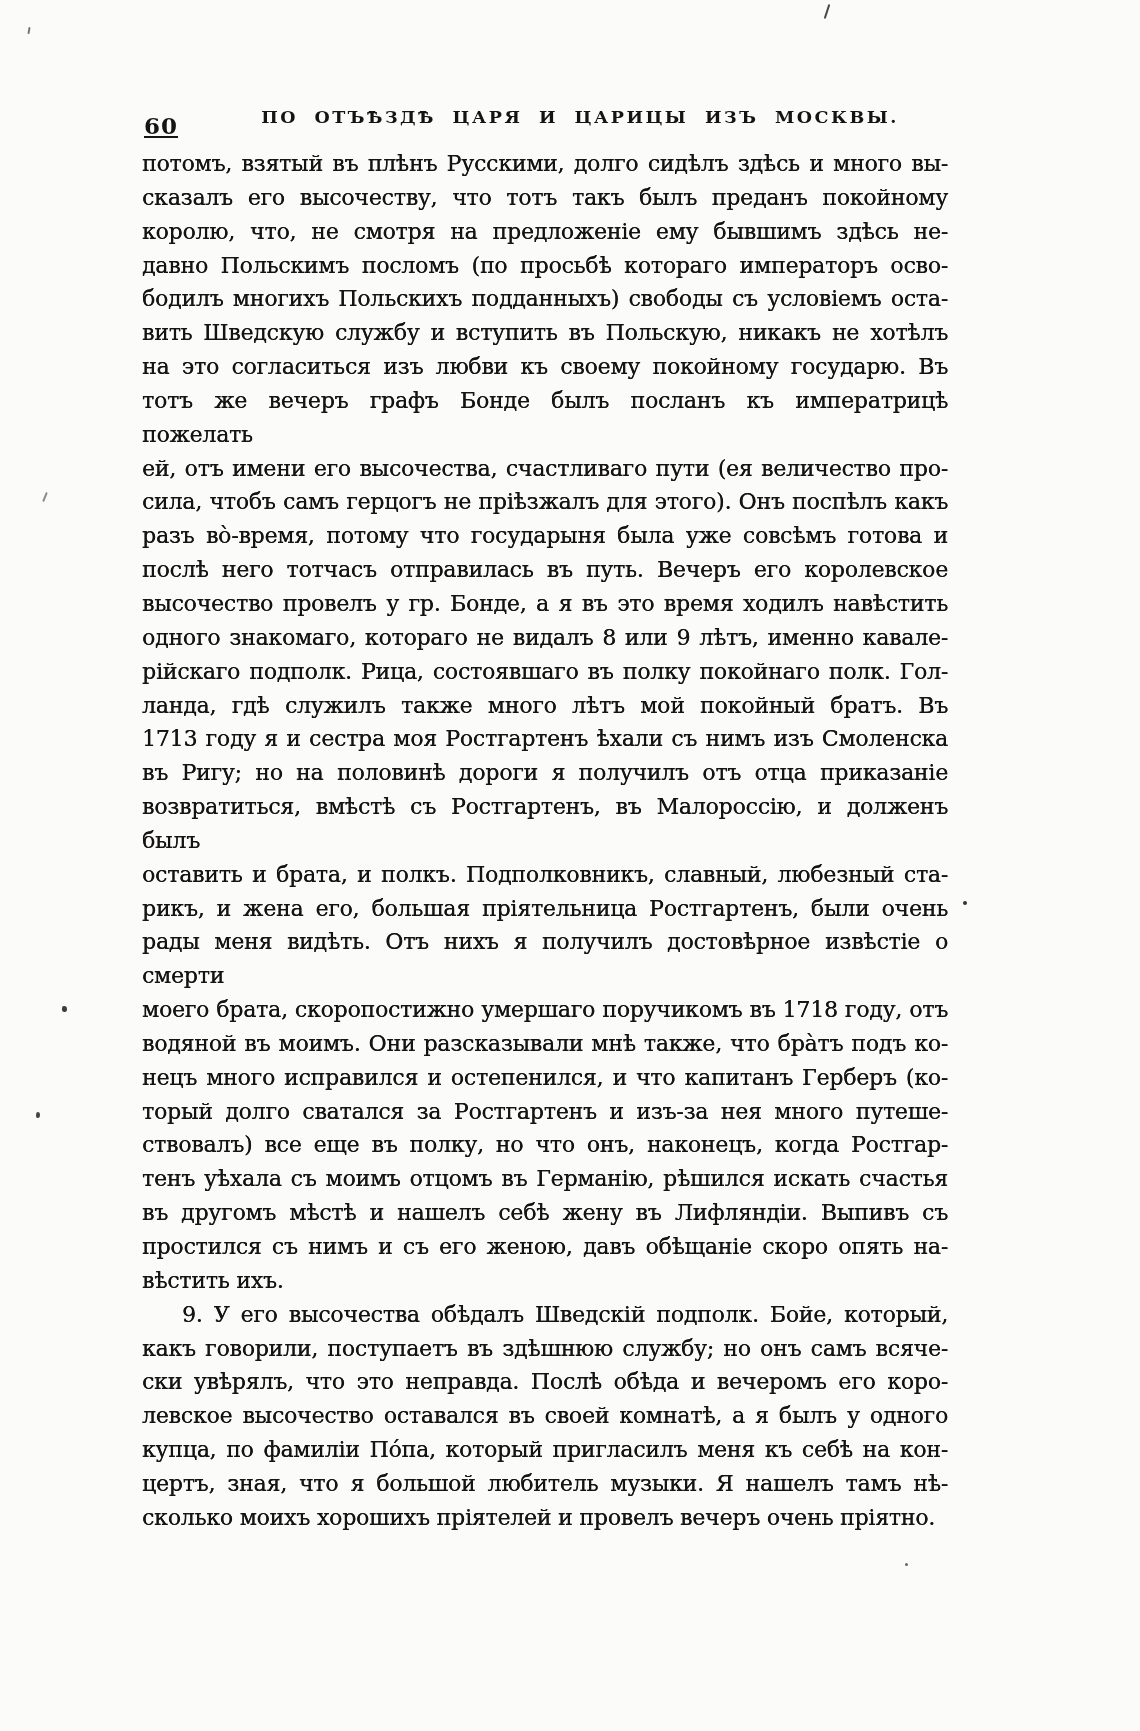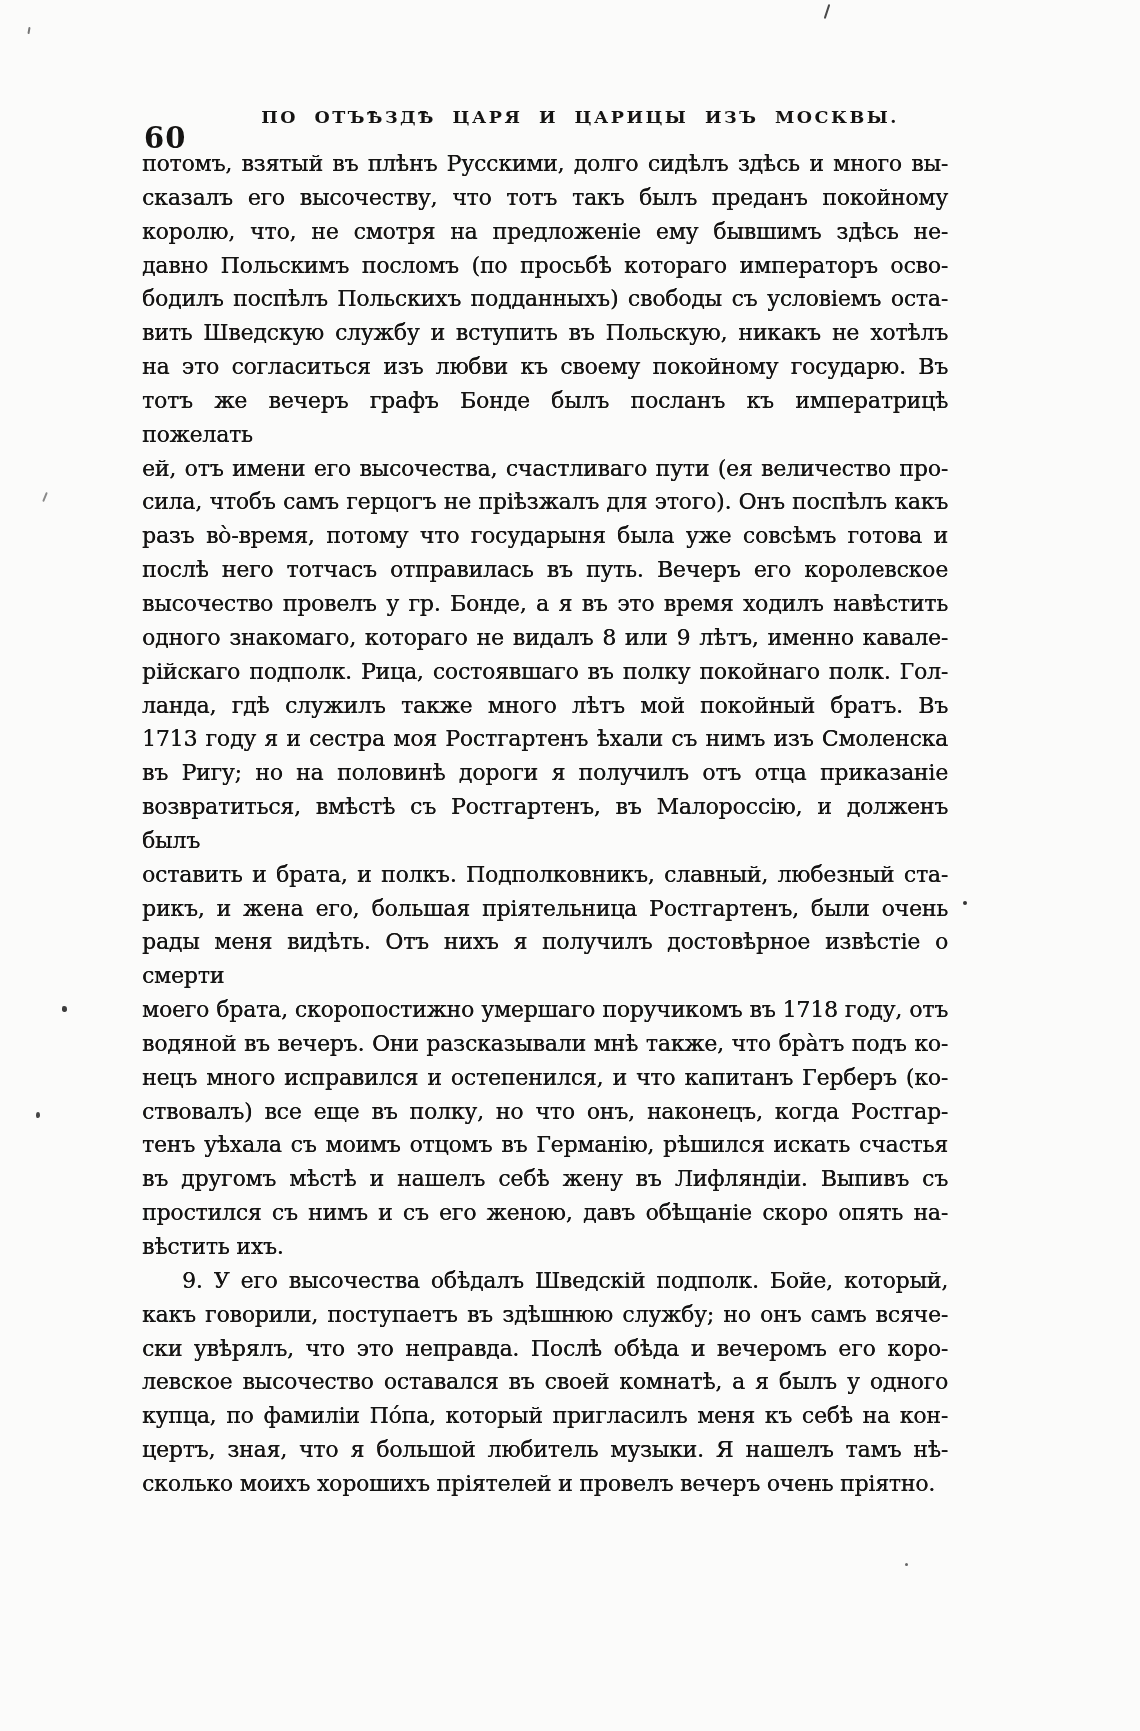--- a/index.html
+++ b/index.html
@@ -19,24 +19,25 @@
   .header-row {
     position: absolute;
     top: 104px;
     left: 142px;
     width: 806px;
     height: 32px;
   }
   .page-number {
     position: absolute;
     left: 2px;
-    top: 17px;
-    font-size: 29px;
+    top: 8px;
+    font-size: 23px;
     font-weight: bold;
     letter-spacing: 1px;
+    text-decoration: underline;
   }
   .running-header {
     text-align: center;
     padding-left: 70px;
     font-size: 17.5px;
     font-weight: bold;
     letter-spacing: 2.5px;
     word-spacing: 8px;
     white-space: nowrap;
     margin-top: 3px;
@@ -82,41 +83,42 @@
     <div class="page-number">60</div>
     <div class="running-header">ПО ОТЪѢЗДѢ ЦАРЯ И ЦАРИЦЫ ИЗЪ МОСКВЫ.</div>
   </div>
 
   <div class="body-text">
       <div class="paragraph">
         <div class="line">потомъ, взятый въ плѣнъ Русскими, долго сидѣлъ здѣсь и много вы-</div>
         <div class="line">сказалъ его высочеству, что тотъ такъ былъ преданъ покойному</div>
         <div class="line">королю, что, не смотря на предложеніе ему бывшимъ здѣсь не-</div>
         <div class="line">давно Польскимъ посломъ (по просьбѣ котораго императоръ осво-</div>
-        <div class="line">бодилъ поспѣлъ Польскихъ подданныхъ) свободы съ условіемъ оста-</div>
+        <div class="line">бодилъ многихъ Польскихъ подданныхъ) свободы съ условіемъ оста-</div>
         <div class="line">вить Шведскую службу и вступить въ Польскую, никакъ не хотѣлъ</div>
         <div class="line">на это согласиться изъ любви къ своему покойному государю. Въ</div>
         <div class="line">тотъ же вечеръ графъ Бонде былъ посланъ къ императрицѣ пожелать</div>
         <div class="line">ей, отъ имени его высочества, счастливаго пути (ея величество про-</div>
         <div class="line">сила, чтобъ самъ герцогъ не пріѣзжалъ для этого). Онъ поспѣлъ какъ</div>
         <div class="line">разъ во̀-время, потому что государыня была уже совсѣмъ готова и</div>
         <div class="line">послѣ него тотчасъ отправилась въ путь. Вечеръ его королевское</div>
         <div class="line">высочество провелъ у гр. Бонде, а я въ это время ходилъ навѣстить</div>
         <div class="line">одного знакомаго, котораго не видалъ 8 или 9 лѣтъ, именно кавале-</div>
         <div class="line">рійскаго подполк. Рица, состоявшаго въ полку покойнаго полк. Гол-</div>
         <div class="line">ланда, гдѣ служилъ также много лѣтъ мой покойный братъ. Въ</div>
         <div class="line">1713 году я и сестра моя Ростгартенъ ѣхали съ нимъ изъ Смоленска</div>
         <div class="line">въ Ригу; но на половинѣ дороги я получилъ отъ отца приказаніе</div>
         <div class="line">возвратиться, вмѣстѣ съ Ростгартенъ, въ Малороссію, и долженъ былъ</div>
         <div class="line">оставить и брата, и полкъ. Подполковникъ, славный, любезный ста-</div>
         <div class="line">рикъ, и жена его, большая пріятельница Ростгартенъ, были очень</div>
         <div class="line">рады меня видѣть. Отъ нихъ я получилъ достовѣрное извѣстіе о смерти</div>
         <div class="line">моего брата, скоропостижно умершаго поручикомъ въ 1718 году, отъ</div>
-        <div class="line">водяной въ вечеръ. Они разсказывали мнѣ также, что бра̀тъ подъ ко-</div>
+        <div class="line">водяной въ моимъ. Они разсказывали мнѣ также, что бра̀тъ подъ ко-</div>
         <div class="line">нецъ много исправился и остепенился, и что капитанъ Герберъ (ко-</div>
+        <div class="line">торый долго сватался за Ростгартенъ и изъ-за нея много путеше-</div>
         <div class="line">ствовалъ) все еще въ полку, но что онъ, наконецъ, когда Ростгар-</div>
         <div class="line">тенъ уѣхала съ моимъ отцомъ въ Германію, рѣшился искать счастья</div>
         <div class="line">въ другомъ мѣстѣ и нашелъ себѣ жену въ Лифляндіи. Выпивъ съ</div>
         <div class="line">простился съ нимъ и съ его женою, давъ обѣщаніе скоро опять на-</div>
         <div class="line last">вѣстить ихъ.</div>
       </div>
       <div class="paragraph">
         <div class="line indent">9. У его высочества обѣдалъ Шведскій подполк. Бойе, который,</div>
         <div class="line">какъ говорили, поступаетъ въ здѣшнюю службу; но онъ самъ всяче-</div>
         <div class="line">ски увѣрялъ, что это неправда. Послѣ обѣда и вечеромъ его коро-</div>

